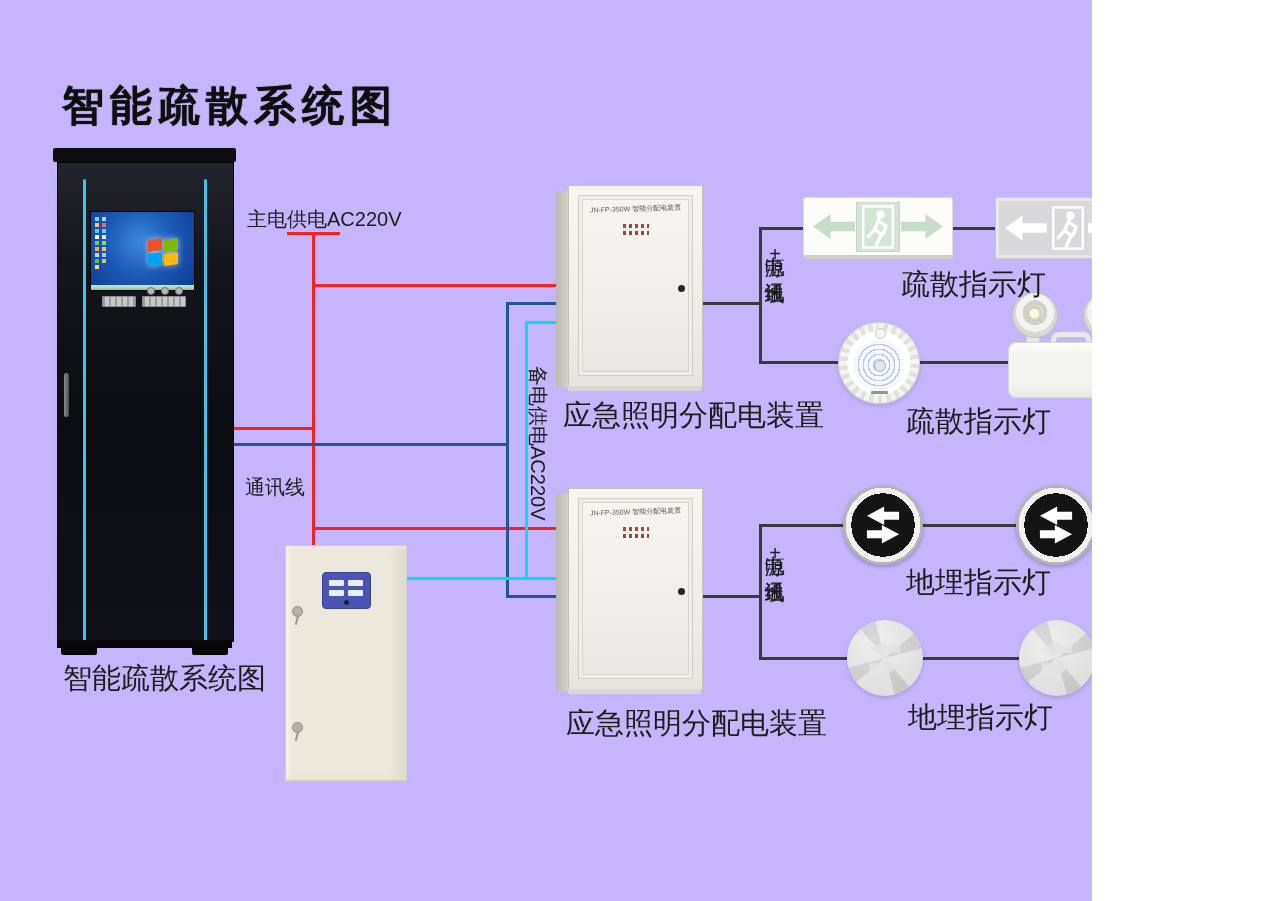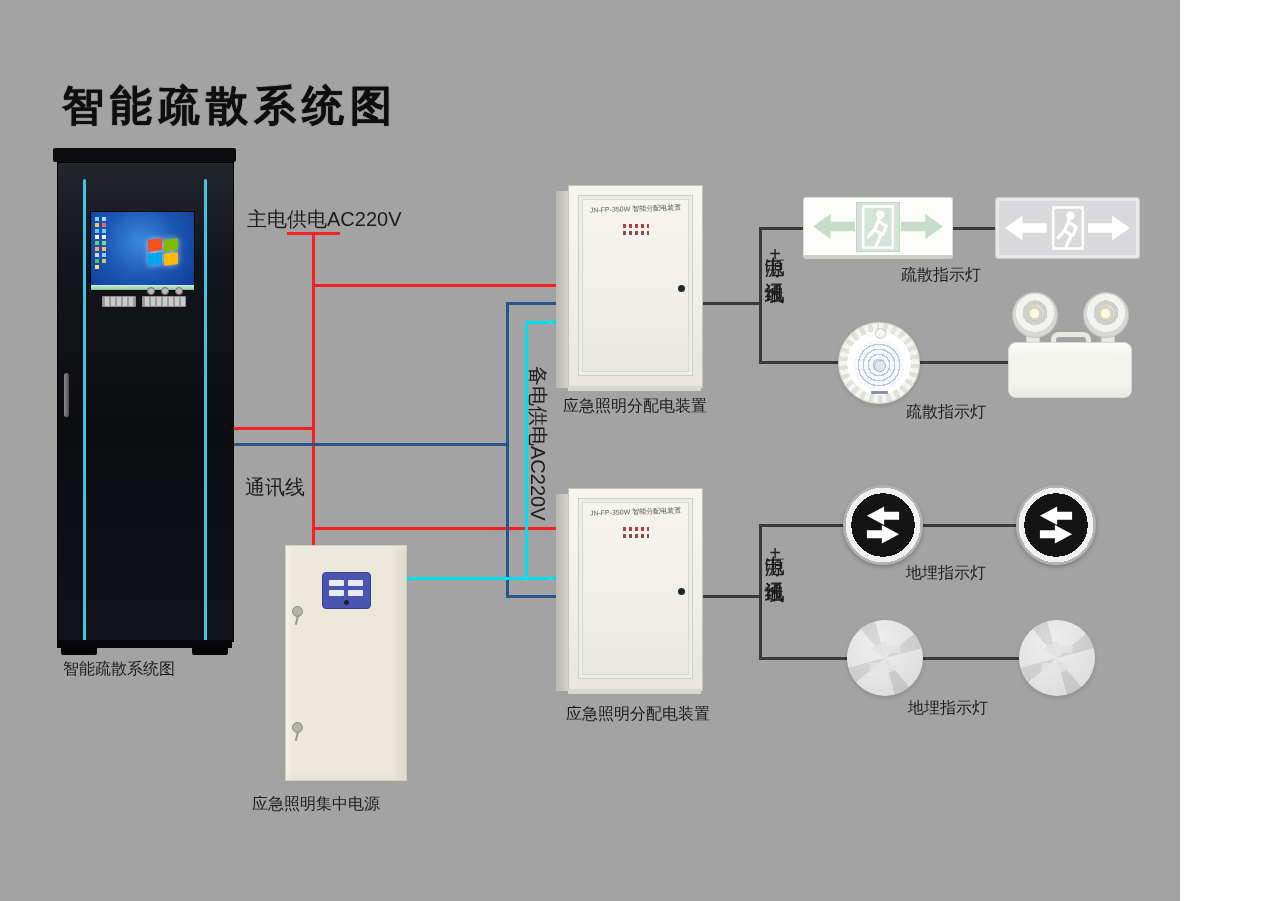--- a/index.html
+++ b/index.html
@@ -1,28 +1,28 @@
 <!DOCTYPE html>
 <html><head>
 <meta charset="utf-8">
 <style>
   html,body{margin:0;padding:0;background:#fff;}
-  #canvas{position:relative;width:1180px;height:901px;background:#a3a3a3;overflow:hidden;
+  #canvas{position:relative;width:1092px;height:901px;background:#c4b5fd;overflow:hidden;
           font-family:"Liberation Sans",sans-serif;color:#1c1c1c;}
   
   .title{position:absolute;left:62px;top:78px;font-size:42px;font-weight:900;color:#0e0e0e;
          font-family:"DejaVu Sans",sans-serif;letter-spacing:6px;text-shadow:0 0 1px #000;}
   
   .wire{position:absolute;z-index:1;}
   .w-red{background:#f52020;}
   .w-blue{background:#27538f;}
   .w-cyan{background:#00dff0;}
   .w-blk{background:#3a3a3a;}
   
-  .lbl{position:absolute;z-index:3;white-space:nowrap;font-size:16px;color:#1c1c1c;}
+  .lbl{position:absolute;z-index:3;white-space:nowrap;font-size:29px;color:#1c1c1c;}
   .lbl-sm{font-size:20px;}
   .lbl-rot{position:absolute;z-index:3;white-space:nowrap;font-size:20px;
            transform-origin:0 0;transform:rotate(90deg);}
   .lbl-vert{position:absolute;z-index:3;font-size:20px;line-height:24px;
             writing-mode:vertical-lr;text-orientation:upright;letter-spacing:1px;}
   
   .cabinet{position:absolute;left:53px;top:148px;width:183px;height:506px;z-index:2;}
   .cab-cap{position:absolute;left:0;top:0;width:183px;height:14px;background:#0d0d10;border-radius:2px;}
   .cab-body{position:absolute;left:4px;top:14px;width:175px;height:478px;border:1px solid #000;
             background:linear-gradient(180deg,#23252d 0%,#15161b 20%,#0c0d11 55%,#111219 100%);}
@@ -210,21 +210,20 @@
     <div class="pwr-disp">
       <i class="pd1"></i>
         <i class="pd2"></i>
         <i class="pd3"></i>
         <i class="pd4"></i>
       <span class="pwr-dot"></span>
     </div>
     <div class="pwr-lock" style="top:60px"></div>
     <div class="pwr-lock" style="top:176px"></div>
   </div>
-  <div class="lbl" style="left:252px;top:794px">应急照明集中电源</div>
 
   <div class="distbox" style="left:556px;top:185px">
     <div class="db-side"></div>
     <div class="db-face">
       <div class="db-model">JN-FP-350W 智能分配电装置</div>
       <div class="db-marks"></div>
       <div class="db-door"></div>
       <div class="db-knob"></div>
     </div>
     <div class="db-bottom"></div>

